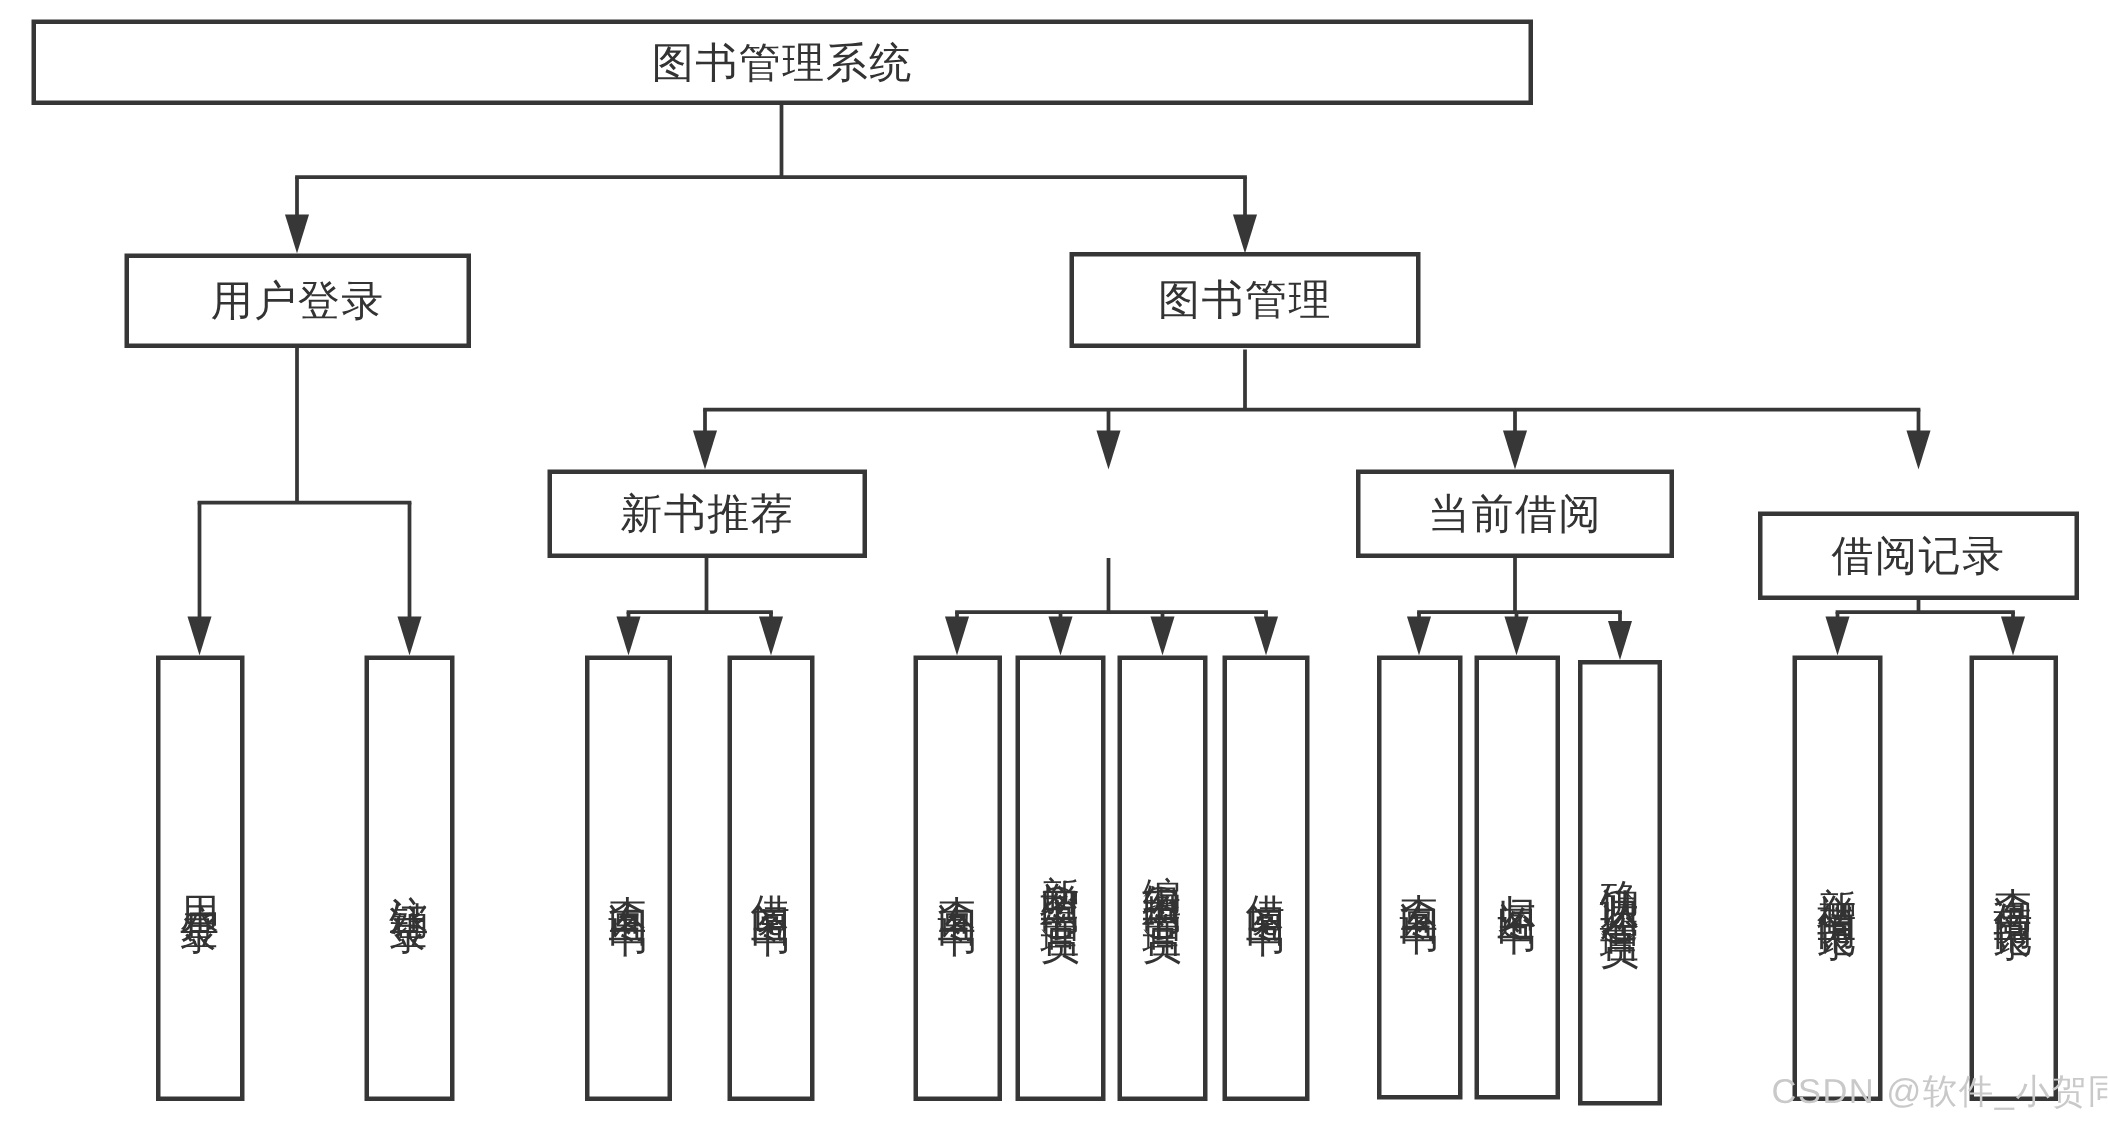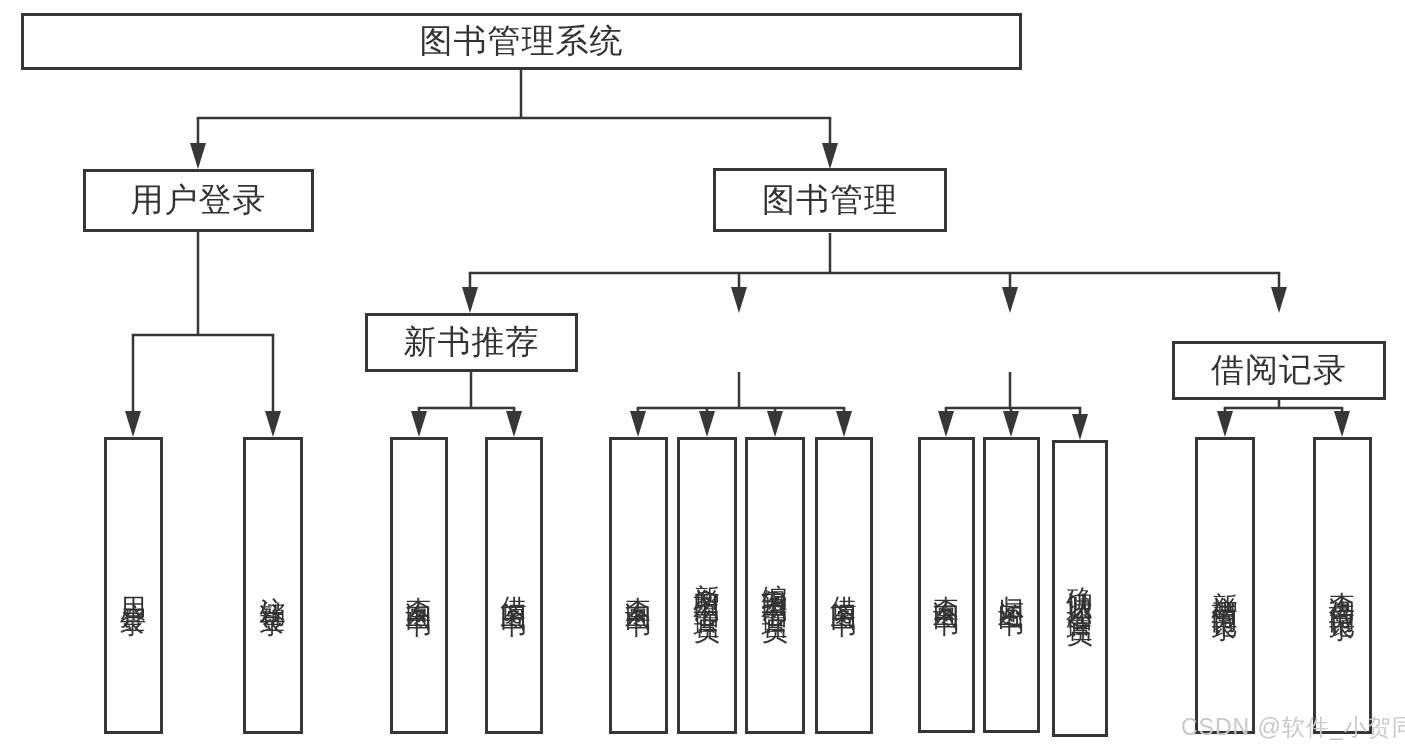--- a/index.html
+++ b/index.html
@@ -4,21 +4,21 @@
 <style>
   html,body { margin:0; padding:0; background:#ffffff; }
   .canvas {
     position:relative; width:1405px; height:747px; background:#ffffff;
     font-family:"Liberation Sans","DejaVu Sans",sans-serif; color:#333333; overflow:hidden;
   }
   svg.connectors { position:absolute; left:0; top:0; z-index:0; }
   .node {
     position:absolute; box-sizing:border-box; background:#ffffff;
     border:3px solid #363636; display:flex; align-items:center; justify-content:center;
-    font-size:33px; letter-spacing:1px; z-index:1; white-space:nowrap;
+    font-size:28px; letter-spacing:1px; z-index:1; white-space:nowrap;
   }
   .leaf {
     writing-mode:vertical-rl; text-orientation:mixed;
     font-size:26px; letter-spacing:5px; line-height:1;
   }
   .watermark {
     position:absolute; left:1181px; top:712px; z-index:5;
     font-size:23px; color:#c9c9c9; letter-spacing:1px; white-space:nowrap;
   }
 </style>
@@ -88,20 +88,21 @@
     <line x1="1342" y1="408" x2="1342" y2="419"></line>
       <polygon points="1334,411 1350,411 1342,437" fill="#373737" stroke="none"></polygon>
   </svg>
 
   <div class="node" style="left:21px; top:13px; width:1001px; height:57px;">图书管理系统</div>
 
   <div class="node" style="left:83px; top:169px; width:231px; height:63px;">用户登录</div>
   <div class="node" style="left:713px; top:168px; width:234px; height:64px;">图书管理</div>
 
   <div class="node" style="left:365px; top:313px; width:213px; height:59px;">新书推荐</div>
+  <div class="node" style="left:904px; top:313px; width:212px; height:59px;">当前借阅</div>
   <div class="node" style="left:1172px; top:313px; width:214px; height:59px;margin-top:28px;">借阅记录</div>
 
   <div class="node leaf" style="left:104px; top:437px; width:59px; height:297px;">用户登录</div>
   <div class="node leaf" style="left:243px; top:437px; width:60px; height:297px;">注销登录</div>
 
   <div class="node leaf" style="left:390px; top:437px; width:58px; height:297px;">查询图书</div>
   <div class="node leaf" style="left:485px; top:437px; width:58px; height:297px;">借阅图书</div>
 
   <div class="node leaf" style="left:609px; top:437px; width:59px; height:297px;">查询图书</div>
   <div class="node leaf" style="left:677px; top:437px; width:60px; height:297px;">新增图书（管理员）</div>

